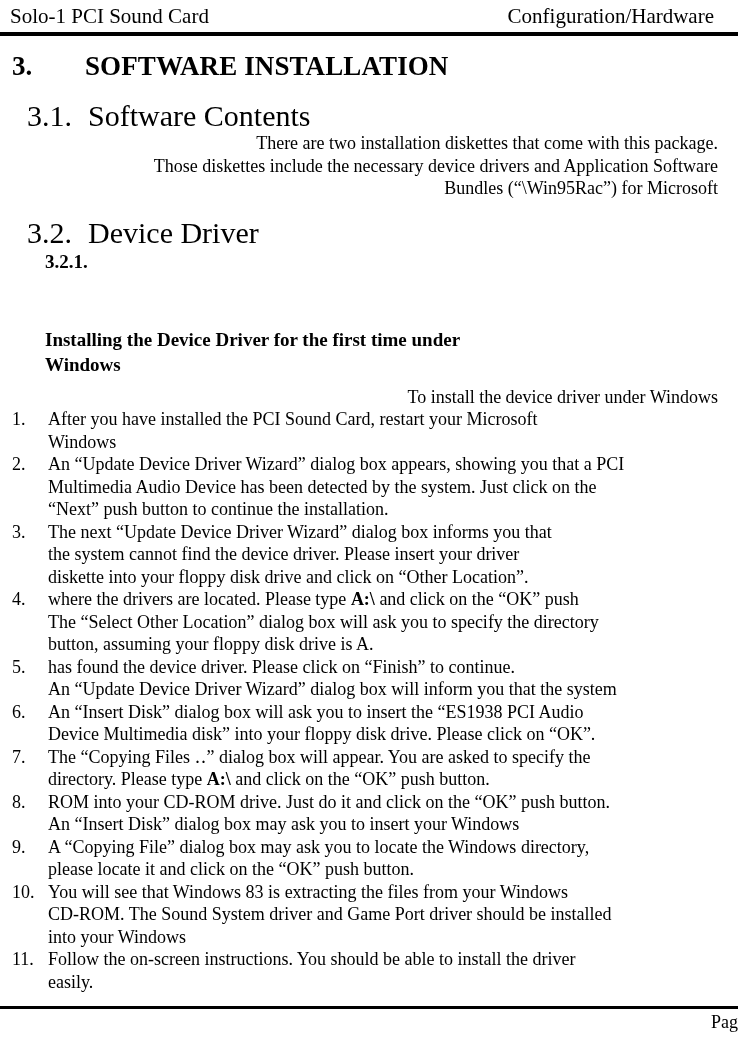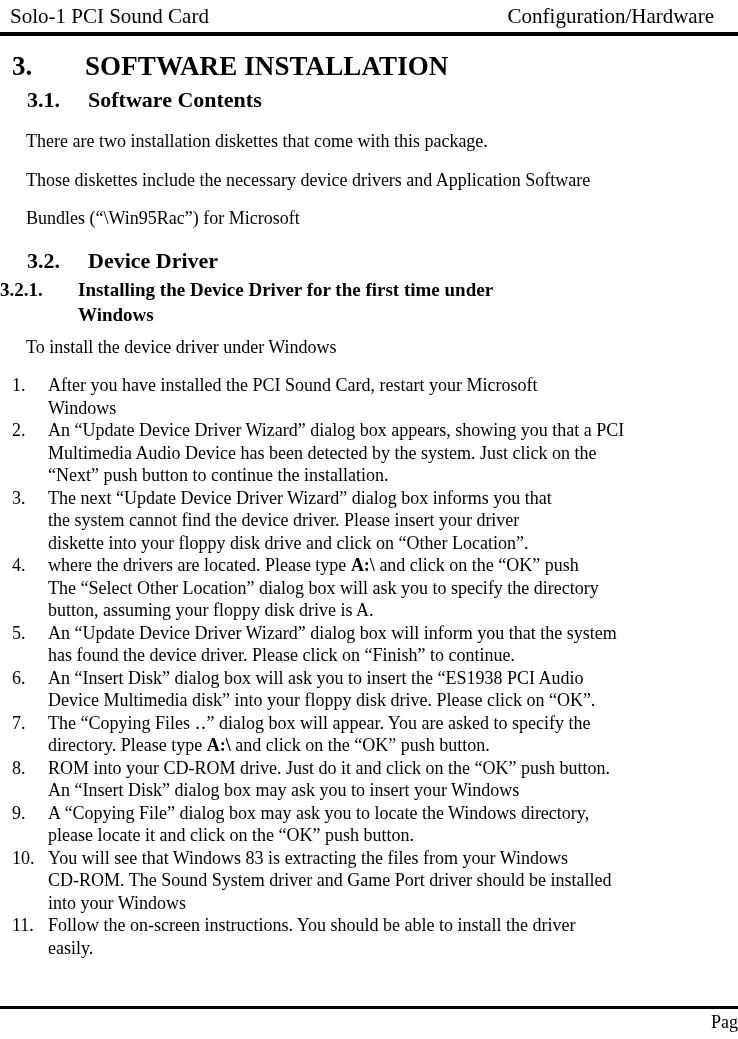--- a/index.html
+++ b/index.html
@@ -60,47 +60,50 @@
     line-height: 33px;
     margin: 4px 0 2px 0;
     padding-left: 12px;
     letter-spacing: 0.1px;
   }
   .h1 .num { width: 73px; flex: 0 0 73px; }
   .h1 .txt { flex: 1 1 auto; }
 
   .h2 {
     display: flex;
-    font-weight: bold;
-    font-size: 22px;
+    font-weight: normal;
+    font-size: 30px;
     line-height: 29px;
-    margin: 2px 0 2px 0;
+    margin: 18px 0 2px 0;
     padding-left: 27px;
   }
   .h2 .num { width: 61px; flex: 0 0 61px; }
   .h2 .txt { flex: 1 1 auto; }
 
   .h3 {
     display: flex;
     font-weight: bold;
     font-size: 19px;
     line-height: 25px;
     margin: 2px 0 2px 0;
+    padding-left: 45px;
     padding-right: 40px;
+    flex-direction: column;
   }
   .h3 .num { width: 78px; flex: 0 0 78px; }
   .h3 .txt { flex: 1 1 auto; }
 
   
   .para {
     font-size: 18px;
     line-height: 22.5px;
     padding-left: 10px;
     padding-right: 20px;
-    margin: 16px;
+    margin: 0;
+    text-align: right;
   }
 
   
   .steps {
     margin: 0;
     padding: 0;
     list-style: none;
   }
   .step {
     display: flex;
@@ -212,22 +215,22 @@
           <span class="marker">4.</span>
           <span class="body">
             <span class="l">where the drivers are located. Please type <b class="mono">A:\</b> and click on the “OK” push</span>
             <span class="l">The “Select Other Location” dialog box will ask you to specify the directory</span>
             <span class="l">button, assuming your floppy disk drive is A.</span>
           </span>
         </li>
         <li class="step">
           <span class="marker">5.</span>
           <span class="body">
+            <span class="l">has found the device driver. Please click on “Finish” to continue.</span>
             <span class="l">An “Update Device Driver Wizard” dialog box will inform you that the system</span>
-            <span class="l">has found the device driver. Please click on “Finish” to continue.</span>
           </span>
         </li>
         <li class="step">
           <span class="marker">6.</span>
           <span class="body">
             <span class="l">An “Insert Disk” dialog box will ask you to insert the “ES1938 PCI Audio</span>
             <span class="l">Device Multimedia disk” into your floppy disk drive. Please click on “OK”.</span>
           </span>
         </li>
         <li class="step">

